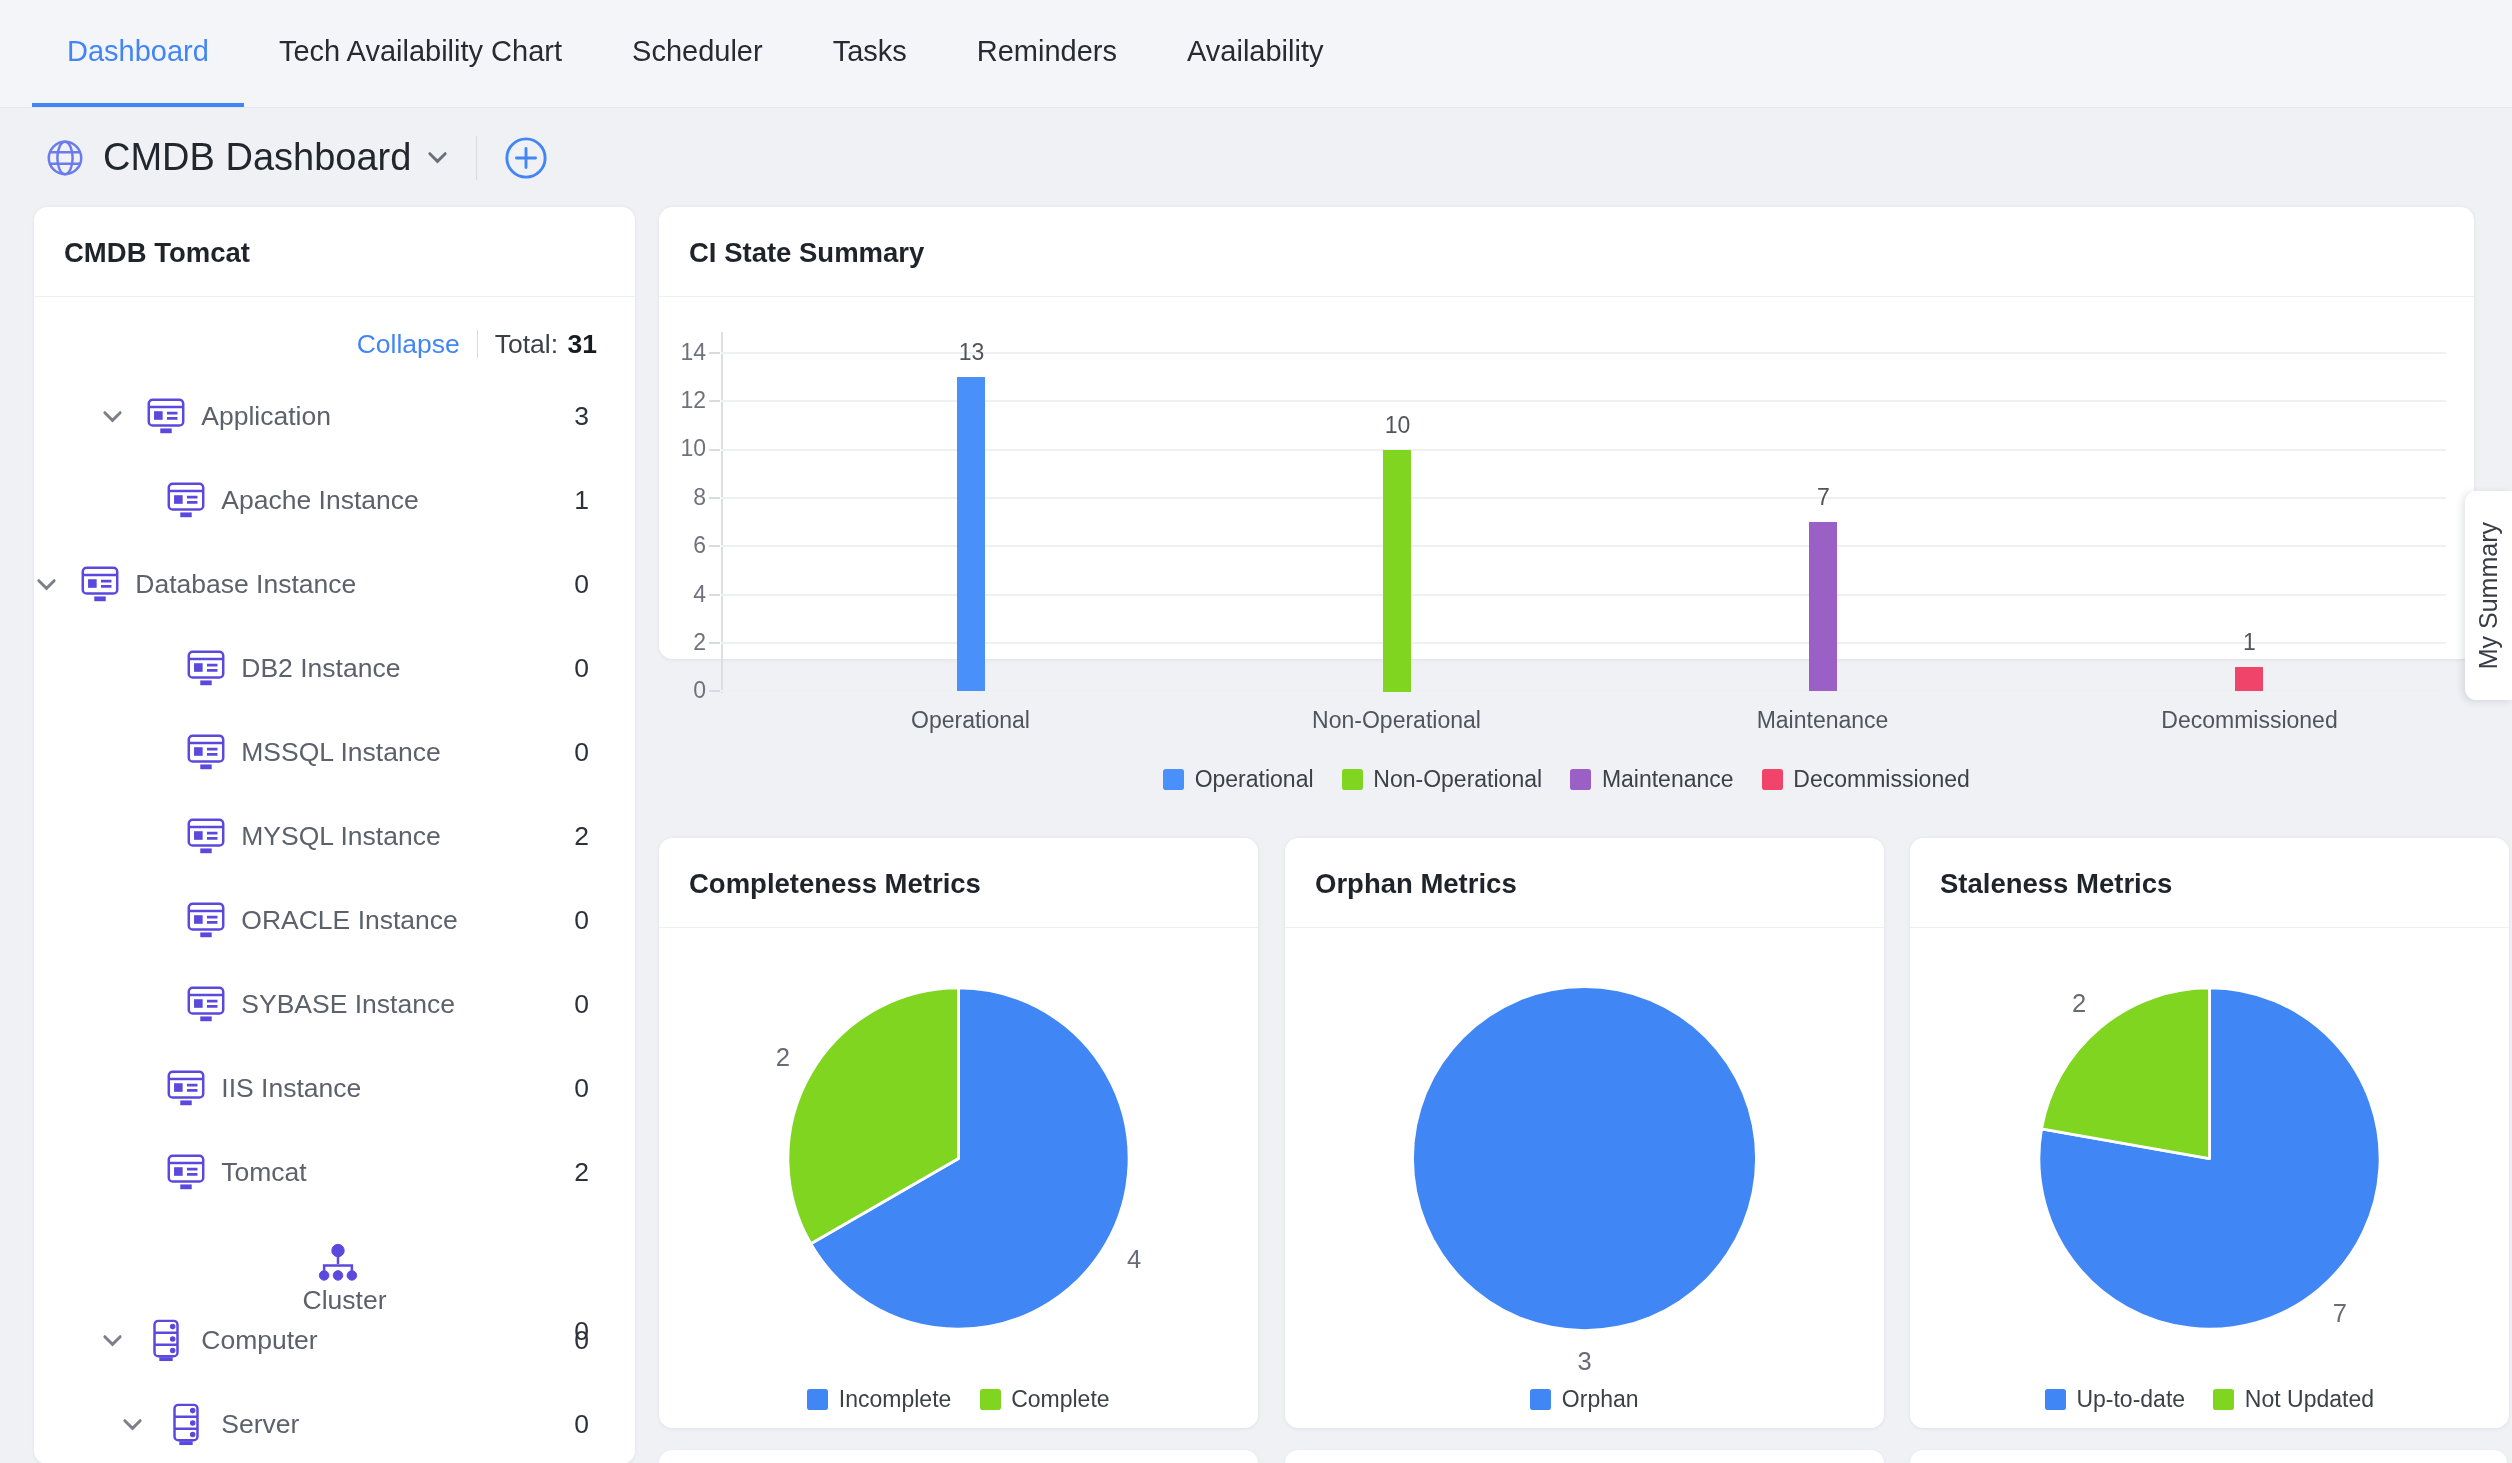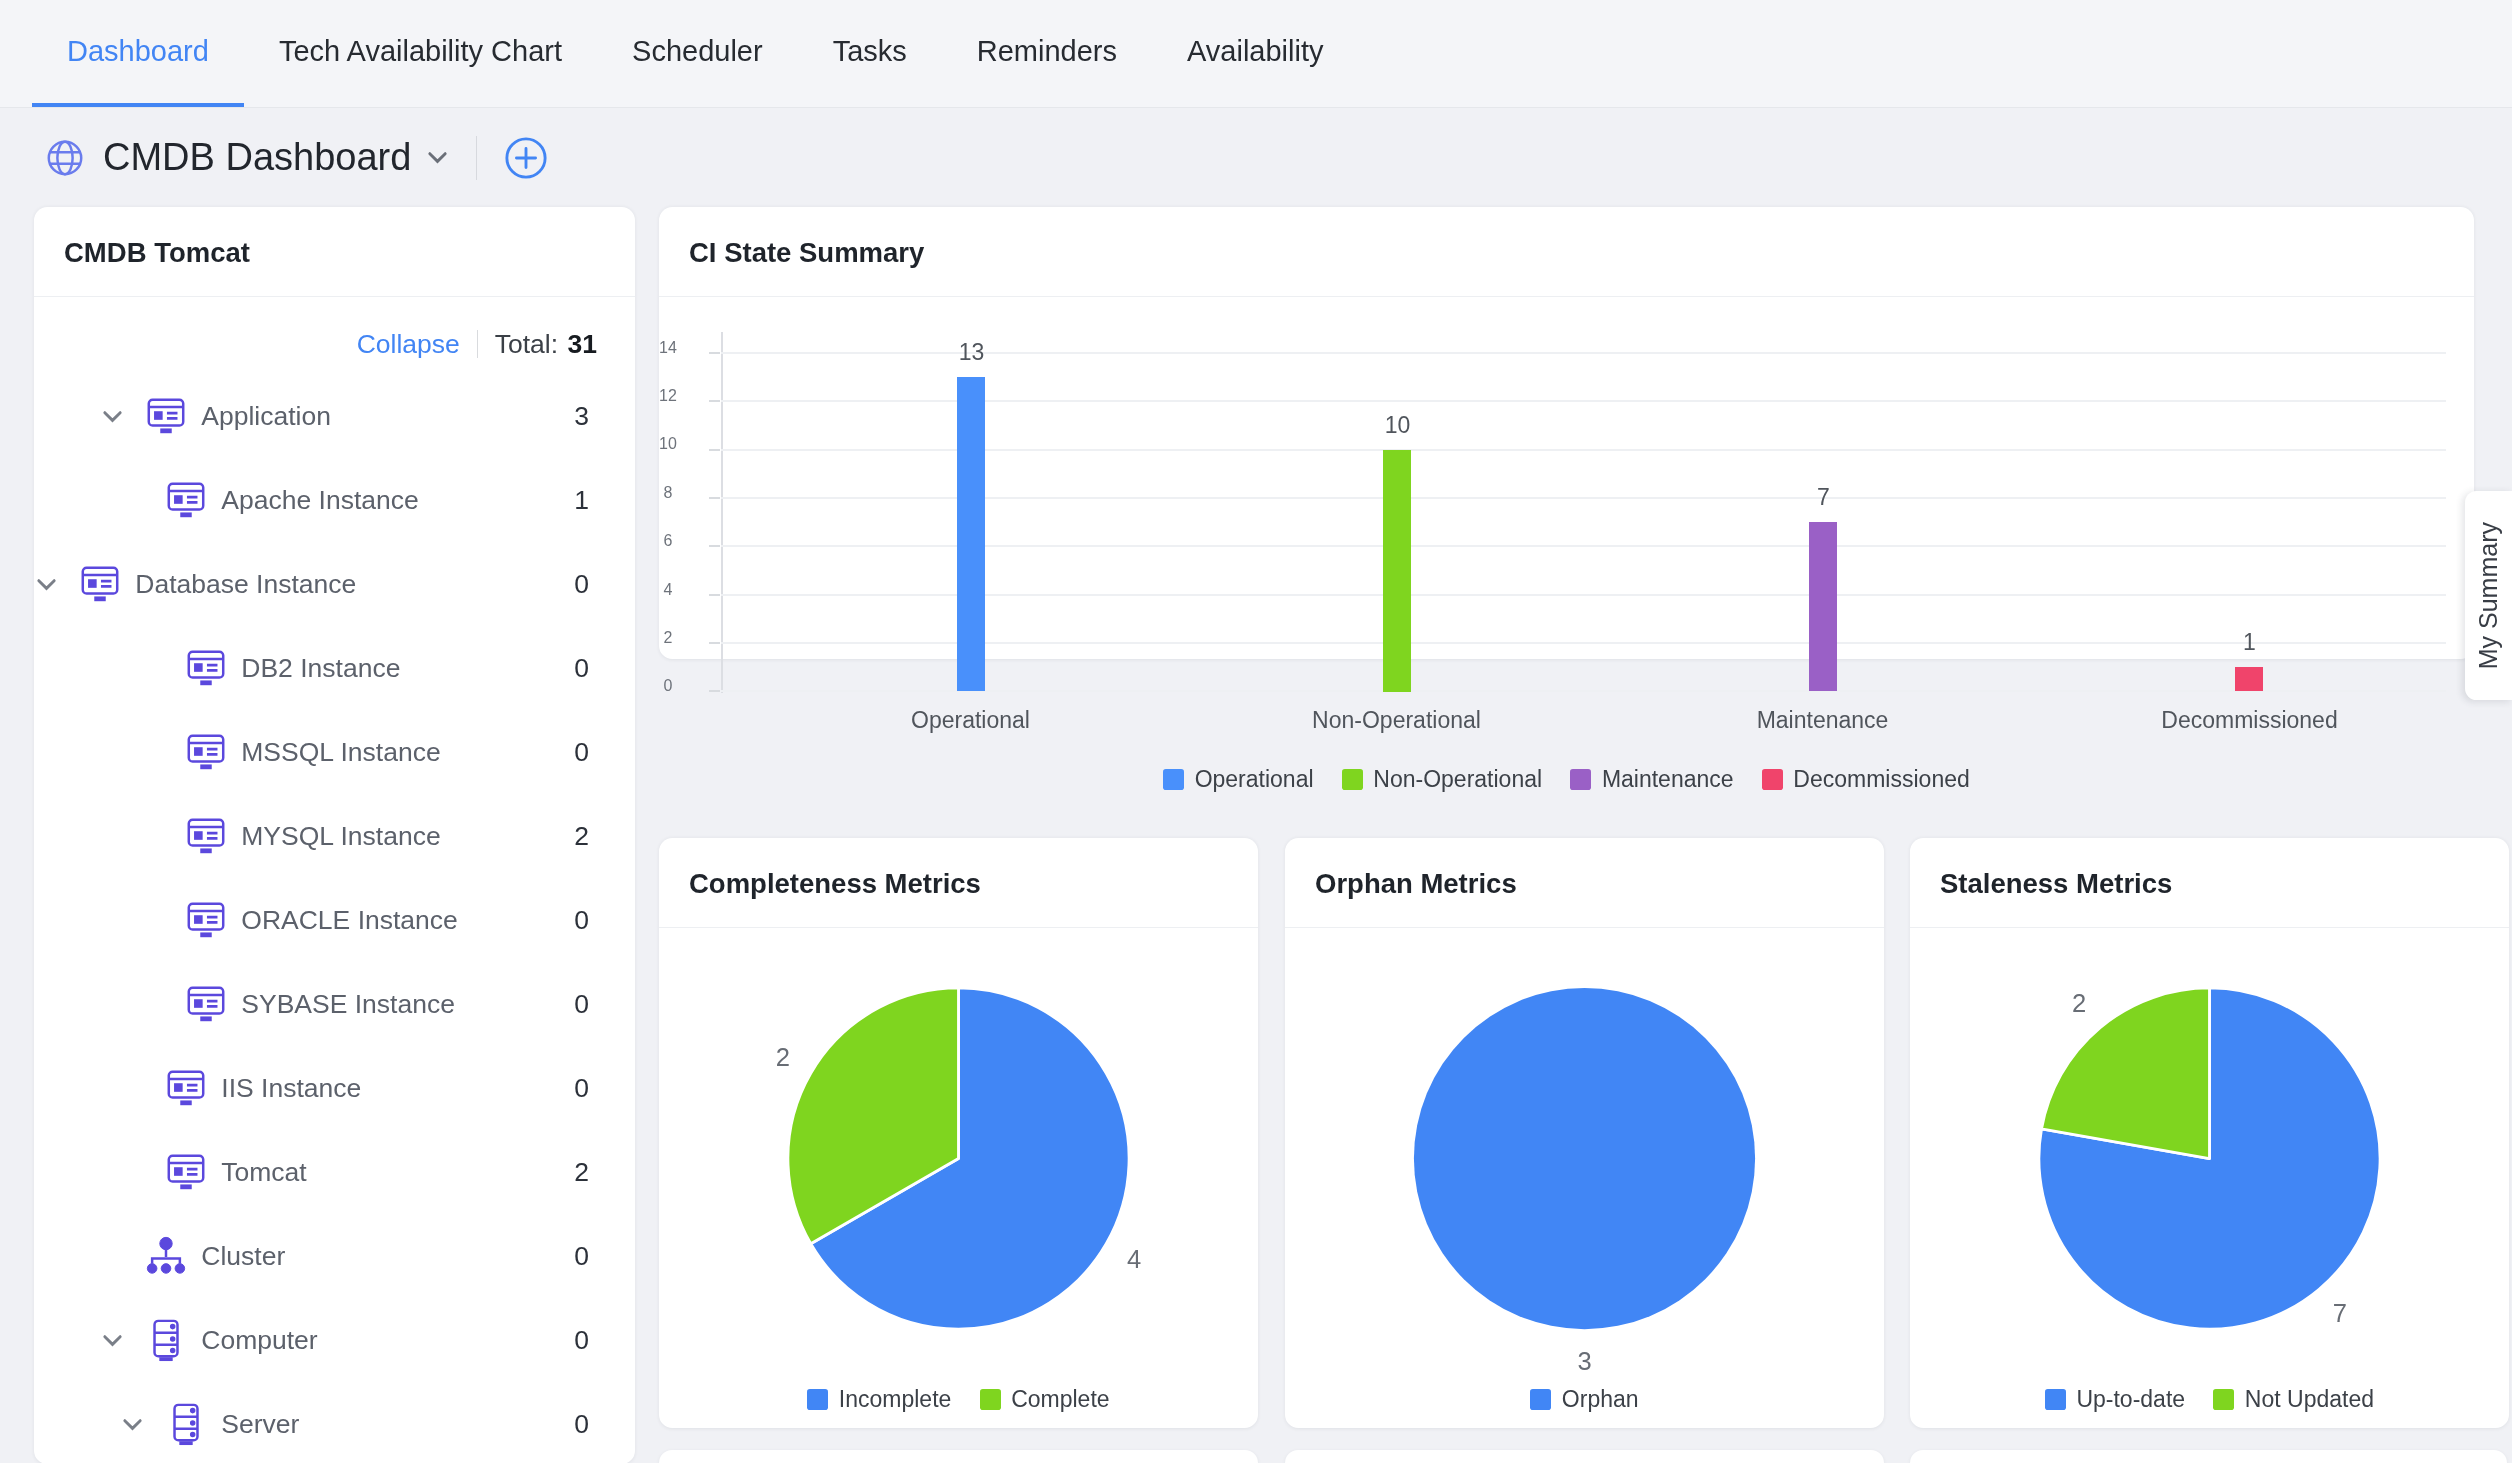--- a/index.html
+++ b/index.html
@@ -48,21 +48,21 @@
   .tree-count{margin-left:auto;font-size:26.5px;color:#2c313a;}
 
   .ci-card{left:659px;top:207px;width:1815px;height:452px;}
   .pie-card{top:838px;width:599px;height:590px;}
   .pie-svg{position:absolute;left:0;top:89px;overflow:visible;}
 
   
   .bc-grid{position:absolute;height:1.9px;background:#eef0f3;}
   .bc-axis{position:absolute;width:1.9px;background:#dcdee3;}
   .bc-tickmark{position:absolute;width:11.4px;height:1.9px;background:#d8dbdf;}
-  .bc-ticklabel{position:absolute;width:76px;text-align:center;font-size:16px;color:#6e737b;}
+  .bc-ticklabel{position:absolute;width:76px;text-align:right;font-size:23px;color:#6e737b;}
   .bc-bar{position:absolute;cursor:pointer;}
   .bc-val{position:absolute;width:133px;text-align:center;font-size:23px;color:#50555c;}
   .bc-xlabel{position:absolute;width:303px;text-align:center;font-size:23px;color:#50555c;}
 
   .legend{position:absolute;left:0;right:0;display:flex;justify-content:center;gap:28.4px;}
   .lg-item{display:flex;align-items:center;gap:10.4px;cursor:pointer;}
   .lg-sw{width:21px;height:21px;border-radius:2.8px;flex:0 0 auto;}
   .lg-label{font-size:23px;color:#3c4148;}
 
   .sliver{position:absolute;top:1450px;height:13.3px;background:#fff;border-radius:13.3px 13.3px 0 0;
@@ -262,21 +262,21 @@
           <span class="ticon"><svg viewBox="0 0 46 46" width="44" height="44" fill="none" stroke="#5b48dd" stroke-width="2.6">
     <rect x="5" y="6" width="36" height="27" rx="4"></rect>
     <path d="M5 13.5h36"></path>
     <rect x="10.5" y="18" width="9" height="9" fill="#5b48dd" stroke="none"></rect>
     <path d="M24 20h11 M24 25.5h11" stroke-width="3"></path>
     <path d="M17 38.5h12" stroke-width="5"></path>
   </svg></span>
           <span class="tree-label">Tomcat</span>
           <span class="tree-count">2</span>
         </div>
-        <div class="tree-row" style="padding-left: 66px;">
+        <div class="tree-row" style="padding-left: 66px; flex-direction: column;">
           <span class="chev"></span>
           <span class="ticon"><svg viewBox="0 0 46 46" width="44" height="44" fill="#5b48dd" stroke="#5b48dd">
     <circle cx="23" cy="10" r="6.5"></circle>
     <path d="M23 16v8 M8.5 31v-5.5h29V31" fill="none" stroke-width="2.6"></path>
     <circle cx="8.5" cy="36" r="5"></circle>
               <circle cx="23" cy="36" r="5"></circle>
               <circle cx="37.5" cy="36" r="5"></circle>
   </svg></span>
           <span class="tree-label">Cluster</span>
           <span class="tree-count">0</span>

